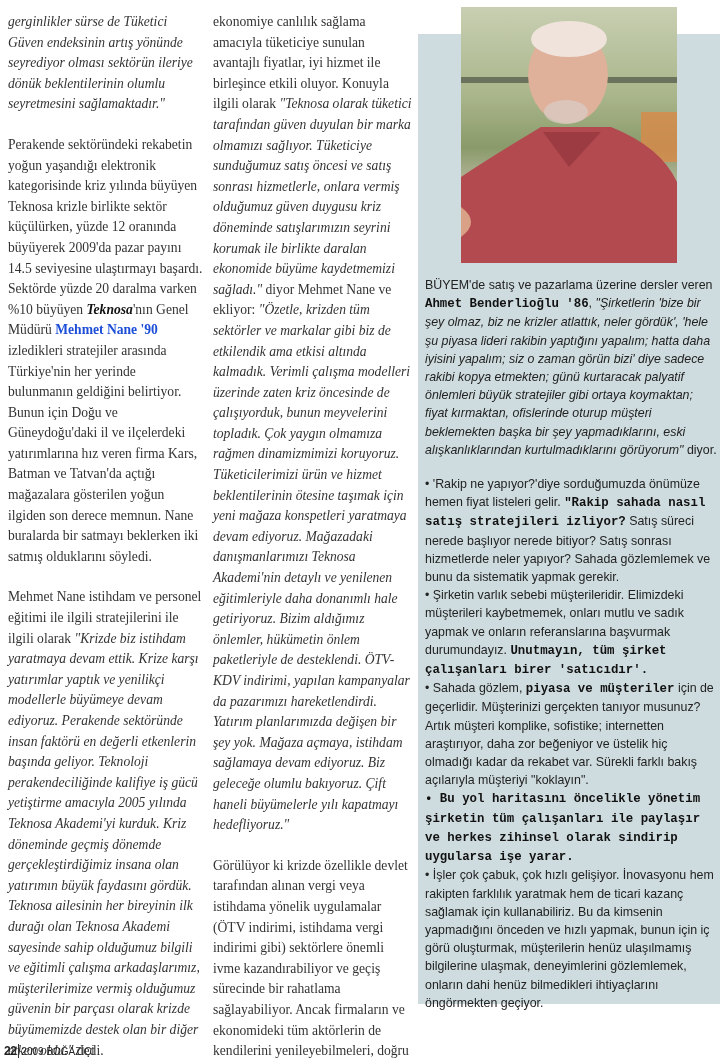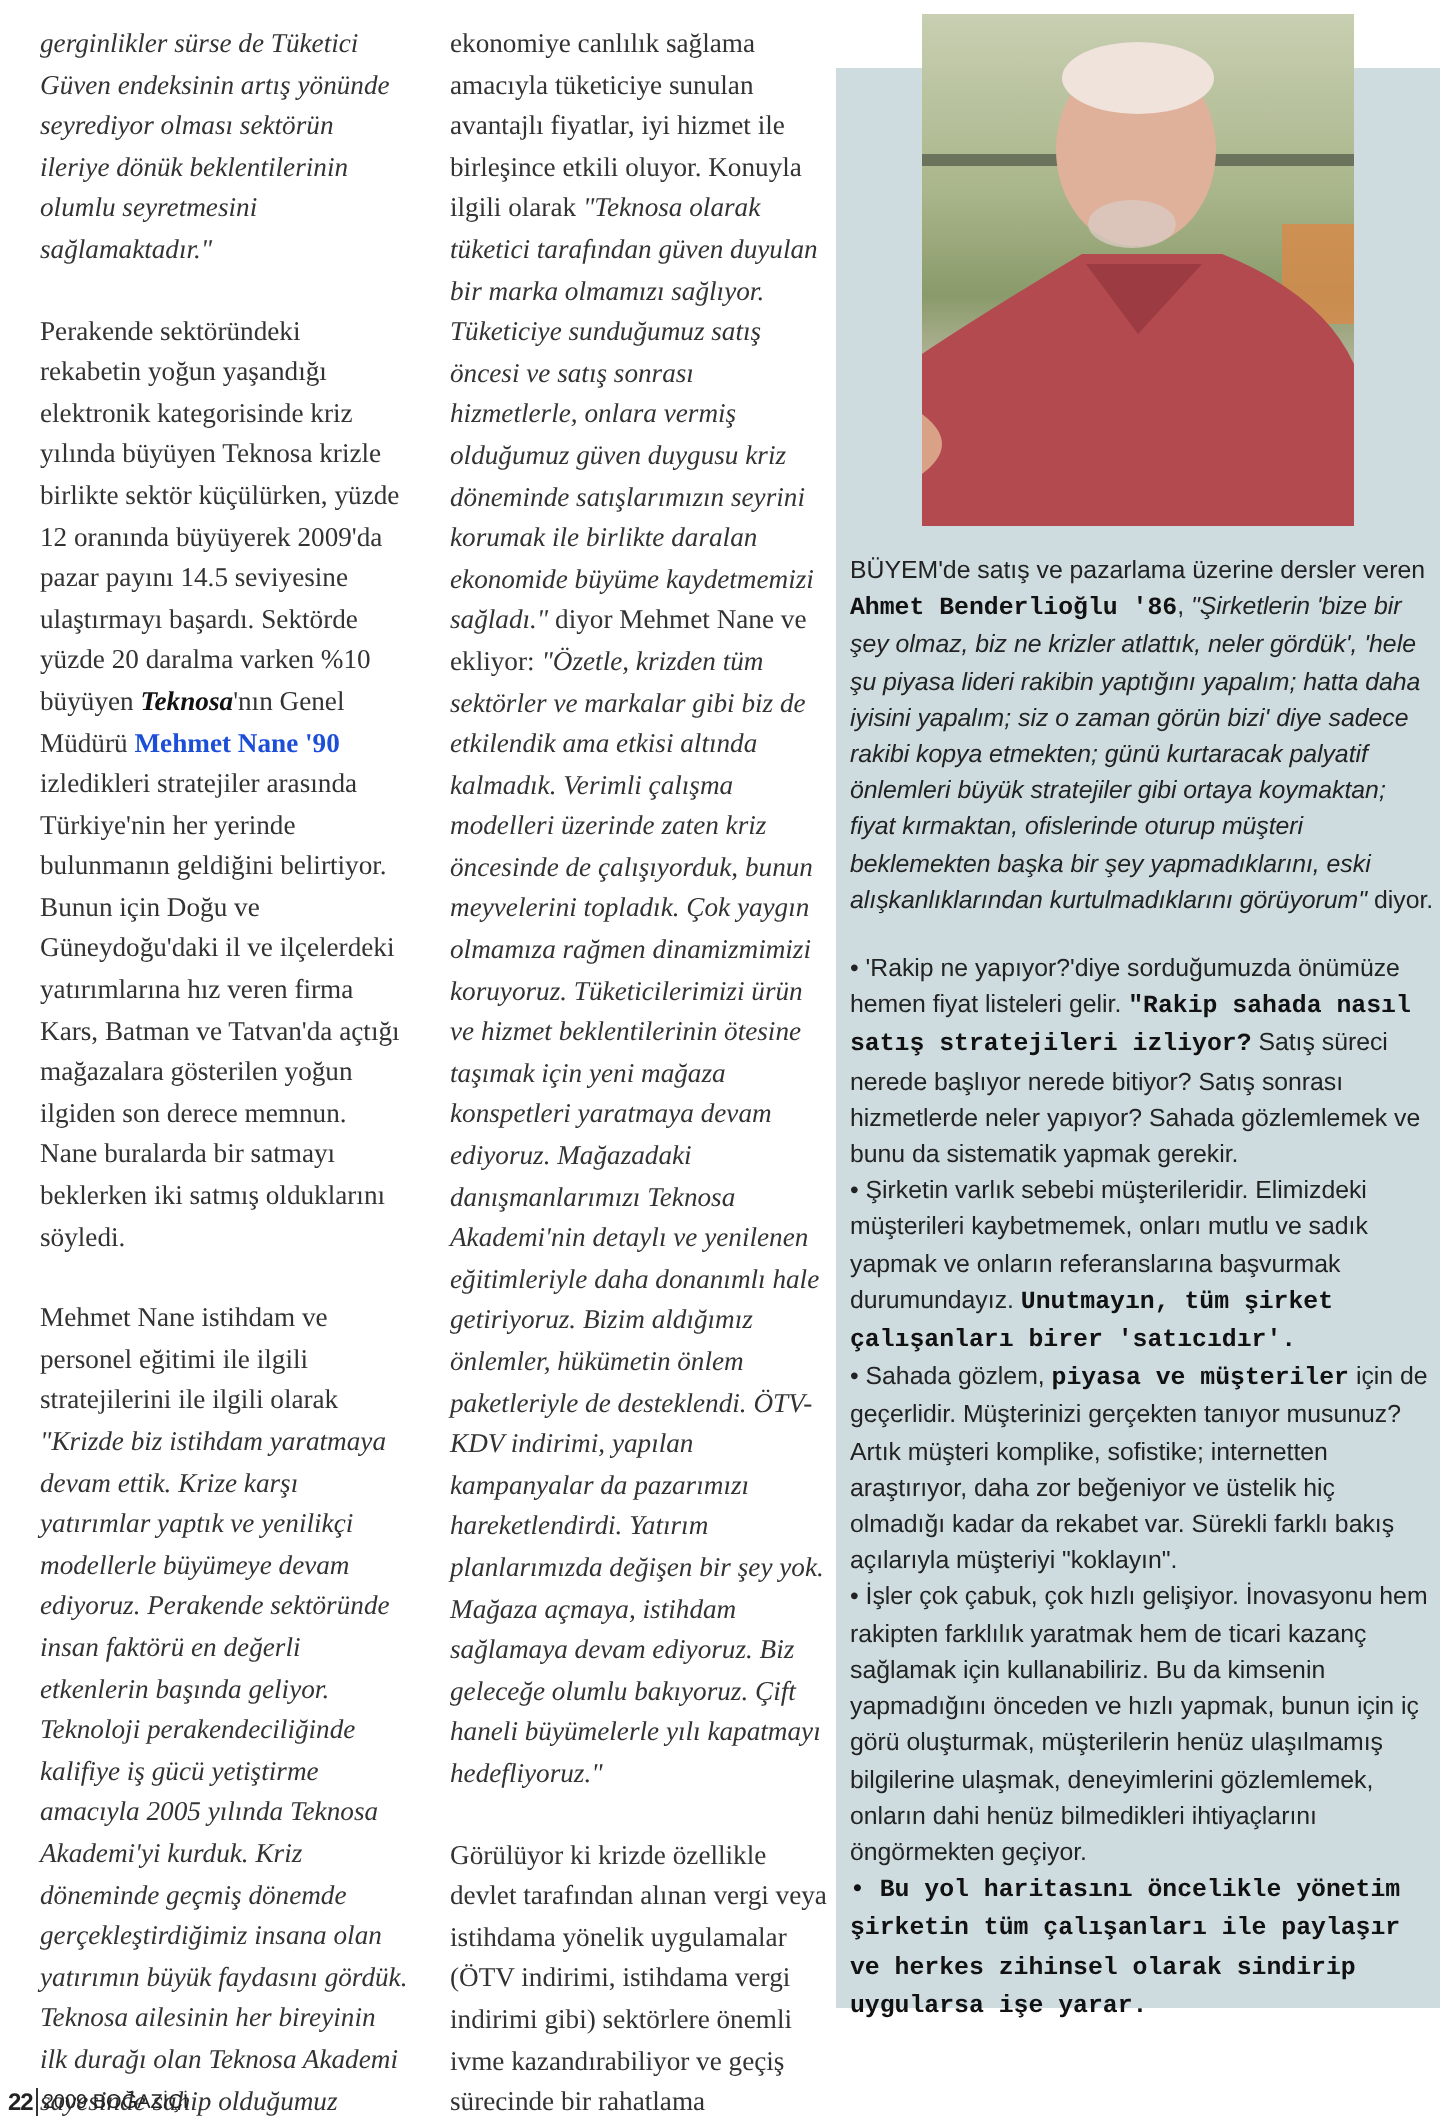--- a/index.html
+++ b/index.html
@@ -1,18 +1,18 @@
 <!DOCTYPE html>
 <html><head>
 <meta charset="utf-8">
 <style>
   html, body { margin:0; padding:0; background:#ffffff; }
   body { width:722px; height:1063px; position:relative; overflow:hidden; color:#2a2a2a; }
   .col { position:absolute; font-family:"Liberation Serif", "DejaVu Serif", serif; font-size:13.6px; line-height:20.6px; color:#333; }
-  .col p { margin:0 0 20px 16px; }
+  .col p { margin:0 0 20px 4px; }
   .col1 { left:4px; top:12px; width:200px; }
   .col2 { left:209px; top:12px; width:205px; }
   .it { font-style:italic; }
   .b { font-weight:bold; color:#1d4ed8; }
   .bi { font-weight:bold; font-style:italic; color:#111;text-align:right; }
   .sidebar { position:absolute; left:418px; top:34px; width:302px; height:970px; background:#cfdcdf; }
   .photo { position:absolute; left:461px; top:7px; width:216px; height:256px; overflow:hidden;
            background:linear-gradient(180deg,#c8cfb2 0%,#a9b58a 35%,#8a9a6a 55%,#b8b8a0 70%,#e7e0d6 100%); }
   .box { position:absolute; left:425px; top:276px; width:292px; font-family:"Liberation Sans","DejaVu Sans",sans-serif; font-size:12.4px; line-height:18.2px; color:#222; }
   .box h3 { margin:0; color:#1f5a4e; font-size:14px; font-weight:bold; line-height:18px; }
@@ -53,21 +53,21 @@
     <path d="M0 200 Q20 215 0 230 Z" fill="#d9a186"></path>
   </svg>
 </div>
 
 <div class="box">
   <p><span>BÜYEM'de satış ve pazarlama üzerine dersler veren </span><b>Ahmet Benderlioğlu '86</b><span>, </span><i>"Şirketlerin 'bize bir şey olmaz, biz ne krizler atlattık, neler gördük', 'hele şu piyasa lideri rakibin yaptığını yapalım; hatta daha iyisini yapalım; siz o zaman görün bizi' diye sadece rakibi kopya etmekten; günü kurtaracak palyatif önlemleri büyük stratejiler gibi ortaya koymaktan; fiyat kırmaktan, ofislerinde oturup müşteri beklemekten başka bir şey yapmadıklarını, eski alışkanlıklarından kurtulmadıklarını görüyorum"</i><span> diyor.</span></p>
   <div class="gap"></div>
   <p><span>• 'Rakip ne yapıyor?'diye sorduğumuzda önümüze hemen fiyat listeleri gelir. </span><b>"Rakip sahada nasıl satış stratejileri izliyor?</b><span> Satış süreci nerede başlıyor nerede bitiyor? Satış sonrası hizmetlerde neler yapıyor? Sahada gözlemlemek ve bunu da sistematik yapmak gerekir.</span></p>
   <p><span>• Şirketin varlık sebebi müşterileridir. Elimizdeki müşterileri kaybetmemek, onları mutlu ve sadık yapmak ve onların referanslarına başvurmak durumundayız. </span><b>Unutmayın, tüm şirket çalışanları birer 'satıcıdır'.</b></p>
   <p><span>• Sahada gözlem, </span><b>piyasa ve müşteriler</b><span>  için de geçerlidir. Müşterinizi gerçekten tanıyor musunuz? Artık müşteri komplike, sofistike; internetten araştırıyor, daha zor beğeniyor ve üstelik hiç olmadığı kadar da rekabet var. Sürekli farklı bakış açılarıyla müşteriyi "koklayın".</span></p>
+  <p><b>• Bu yol haritasını öncelikle yönetim şirketin tüm çalışanları ile paylaşır ve herkes zihinsel olarak sindirip uygularsa işe yarar.</b></p>
   <p>• İşler çok çabuk, çok hızlı gelişiyor. İnovasyonu hem rakipten farklılık yaratmak hem de ticari kazanç sağlamak için kullanabiliriz. Bu da kimsenin yapmadığını önceden ve hızlı yapmak, bunun için iç görü oluşturmak, müşterilerin henüz ulaşılmamış bilgilerine ulaşmak, deneyimlerini gözlemlemek, onların dahi henüz bilmedikleri ihtiyaçlarını öngörmekten geçiyor.</p>
-  <p><b>• Bu yol haritasını öncelikle yönetim şirketin tüm çalışanları ile paylaşır ve herkes zihinsel olarak sindirip uygularsa işe yarar.</b></p>
 </div>
 
 <div class="footer">
   <span class="pn">22</span>
   <span class="bar"></span>
   <span>2009 BOĞAZİÇİ</span>
 </div>
 
 </body></html>

